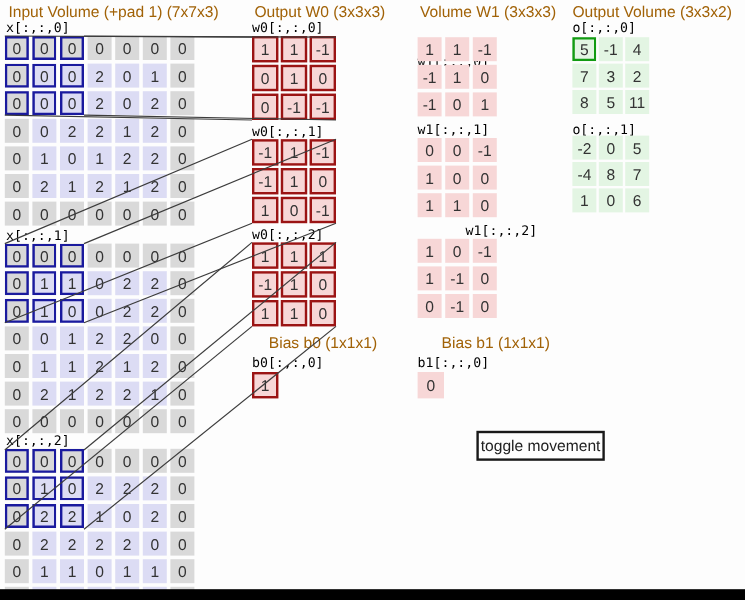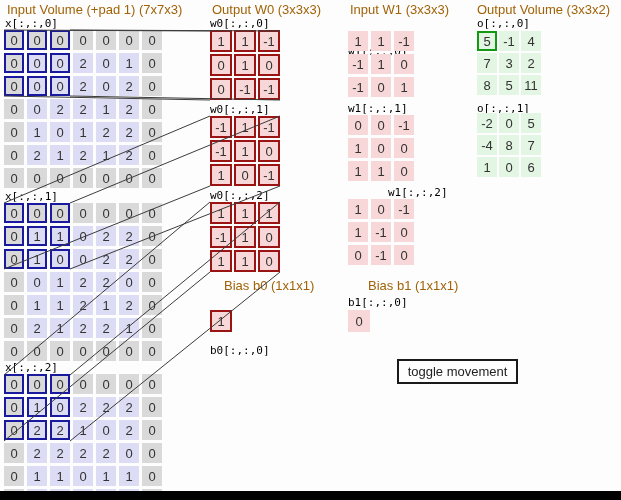--- a/index.html
+++ b/index.html
@@ -32,35 +32,35 @@
   .w1c{background:#f7d7d7;}
   .oc{background:#e3f5e3;}
   .ohl{box-shadow:inset 0 0 0 2px #129b12;}
   .biascell{
     position:absolute;width:22px;height:22px;box-sizing:border-box;
     display:flex;align-items:center;justify-content:center;font-size:13px;color:#333;
   }
   .b0style{background:#f7d7d7;border:2px solid #9b1414;}
   .b1style{background:#f7d7d7;}
   #toggle-btn{
-    position:absolute;left:397px;top:359px;width:121px;height:25px;
+    position:absolute;left:397px;top:359px;width:107px;height:25px;
     border:2px solid #1a1a1a;background:#fefefe;box-sizing:border-box;
     display:flex;align-items:center;justify-content:center;
     font-size:13px;color:#222;white-space:nowrap;overflow:visible;cursor:pointer;
     font-family:"Liberation Sans", sans-serif;
   }
   #lines{position:absolute;left:0;top:0;pointer-events:none;}
   #bottom-bar{position:absolute;left:0;top:491px;width:621px;height:9px;background:#000;}
 </style>
 </head>
 <body>
 
 <div class="title" style="left:7px;top:2px;">Input Volume (+pad 1) (7x7x3)</div>
 <div class="title" style="left:212px;top:2px;">Output W0 (3x3x3)</div>
-<div class="title" style="left:350px;top:2px;">Input W1 (3x3x3)</div>
+<div class="title" style="left:350px;top:2px;">Volume W1 (3x3x3)</div>
 <div class="title" style="left:477px;top:2px;">Output Volume (3x3x2)</div>
 
 <div class="mlabel" style="left:5px;top:17px;">x[:,:,0]</div>
 <div class="grid g-input" style="left:4px;top:30px;">
     <div class="cell pad hl">0</div>
     <div class="cell pad hl">0</div>
     <div class="cell pad hl">0</div>
     <div class="cell pad">0</div>
     <div class="cell pad">0</div>
     <div class="cell pad">0</div>
@@ -241,21 +241,21 @@
     <div class="cell w0c">1</div>
     <div class="cell w0c">-1</div>
     <div class="cell w0c">1</div>
     <div class="cell w0c">0</div>
     <div class="cell w0c">1</div>
     <div class="cell w0c">1</div>
     <div class="cell w0c">0</div>
   </div>
 
 <div class="title" style="left:224px;top:278px;">Bias b0 (1x1x1)</div>
-<div class="mlabel" style="left:210px;top:296px;margin-top:48px;">b0[:,:,0]</div>
+<div class="mlabel" style="left:210px;top:296px;">b0[:,:,0]</div>
 <div class="biascell b0style" style="left:210px;top:310px;">1</div>
 
 <div class="mlabel" style="left:348px;top:17px;margin-top:28px;">w1[:,:,0]</div>
 <div class="grid g-w1" style="left:348px;top:31px;">
     <div class="cell w1c">1</div>
     <div class="cell w1c">1</div>
     <div class="cell w1c">-1</div>
     <div class="cell w1c">-1</div>
     <div class="cell w1c">1</div>
     <div class="cell w1c">0</div>

